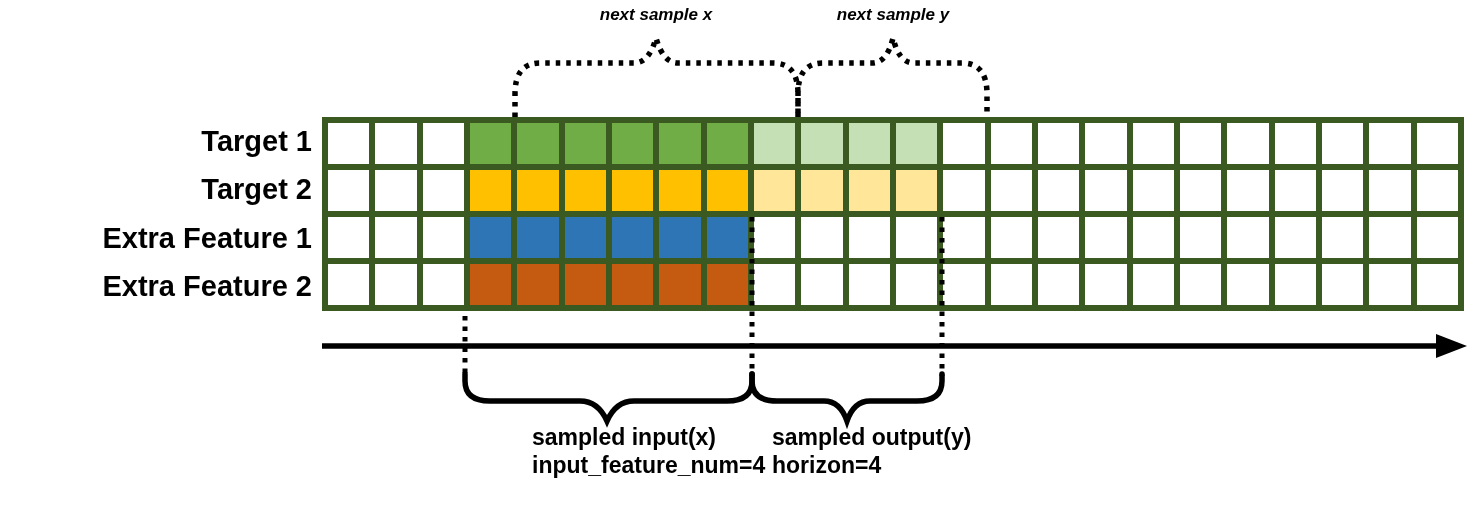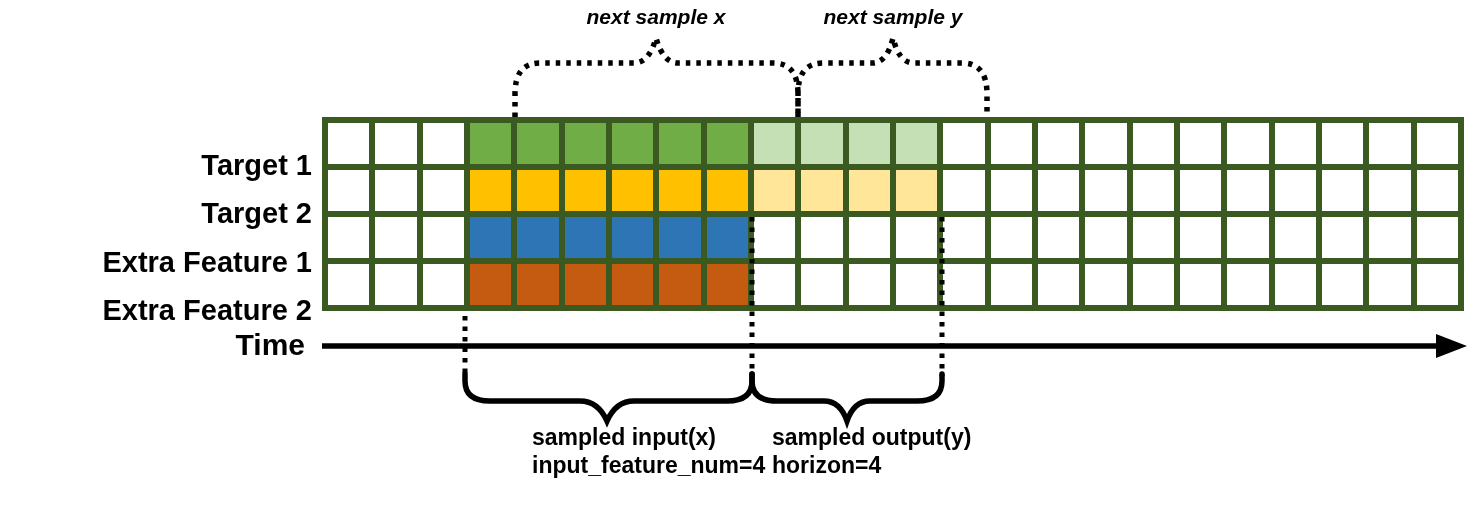--- a/index.html
+++ b/index.html
@@ -11,28 +11,28 @@
     color:#000;
     overflow:hidden;
   }
   .title{
     position:absolute;left:8px;top:4px;
     font-size:30px;font-weight:bold;letter-spacing:-0.5px;
     white-space:nowrap;
   }
   .top-label{
     position:absolute;top:5px;width:220px;
-    font-size:21px;font-style:italic;font-weight:bold;
+    font-size:17px;font-style:italic;font-weight:bold;
     text-align:center;white-space:nowrap;
   }
   .label-x{left:546px;}
   .label-y{left:783px;}
   .row-labels{
     position:absolute;left:0;top:117px;width:312px;height:194px;
-    display:flex;flex-direction:column;margin-top:24px;
+    display:flex;flex-direction:column;
   }
   .row-labels .row-label{
     flex:1;display:flex;align-items:center;justify-content:flex-end;
     font-size:29px;font-weight:bold;white-space:nowrap;padding-right:0;
   }
   .grid{
     position:absolute;left:322px;top:117px;width:1142px;height:194px;
     box-sizing:border-box;
     display:grid;gap:6px;padding:6px;
   }
@@ -157,21 +157,20 @@
       <div class="cell" style="background: rgb(255, 255, 255);"></div>
       <div class="cell" style="background: rgb(255, 255, 255);"></div>
       <div class="cell" style="background: rgb(255, 255, 255);"></div>
       <div class="cell" style="background: rgb(255, 255, 255);"></div>
       <div class="cell" style="background: rgb(255, 255, 255);"></div>
       <div class="cell" style="background: rgb(255, 255, 255);"></div>
       <div class="cell" style="background: rgb(255, 255, 255);"></div>
       <div class="cell" style="background: rgb(255, 255, 255);"></div>
     </div>
 
-  <div class="time-label">Time</div>
 
   <svg class="overlay" viewBox="0 0 1476 516" xmlns="http://www.w3.org/2000/svg">
 
     <g>
       <line x1="322" y1="346" x2="1440" y2="346" stroke="#000" stroke-width="5.5"></line>
       <polygon points="1436,334 1436,358 1467,346" fill="#000"></polygon>
     </g>
 
     <path d="M 515 117 L 515 94 Q 515 63 540 63 L 634 63 Q 649 63 656 38 Q 663 63 678 63 L 773 63 Q 798 63 798 94 L 798 117" fill="none" stroke="#000" stroke-width="5.5" stroke-dasharray="4.5 6"></path>
 

